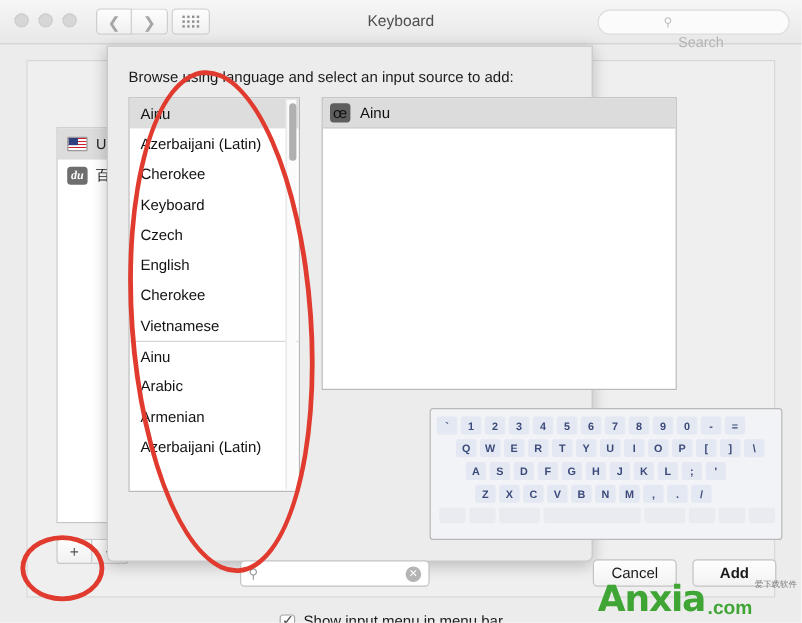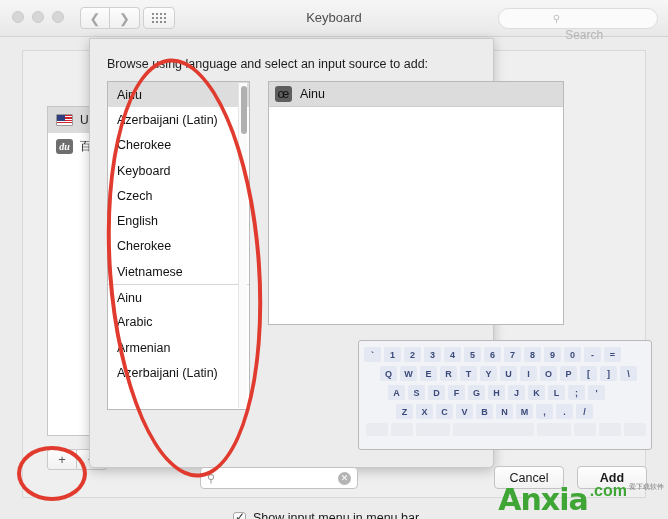--- a/index.html
+++ b/index.html
@@ -216,21 +216,21 @@
     transform: rotate(-4deg);
   }
   #ellipse-plus {
     left: 17px; top: 446px; width: 70px; height: 55px;
     border: 4px solid #e03b2e; border-radius: 50%;
   }
 
   
   .wm {
     position: absolute; right: 4px; bottom: 2px;
-    display: flex; align-items: flex-start; gap: 2px;
+    display: flex; align-items: flex-end; gap: 2px;
   }
   .wm .big {
     font-size: 30px; font-weight: bold; color: #3fa535;
     font-family: "DejaVu Sans", sans-serif; letter-spacing: -1px;
   }
   .wm .dotcom { font-size: 16px; color: #3fa535; font-weight: bold; }
   .wm .cn { font-size: 7px; color: #7a7a7a; align-self: flex-start; margin-bottom: 14px; }
 </style>
 </head>
 <body>

